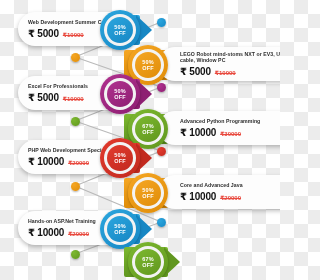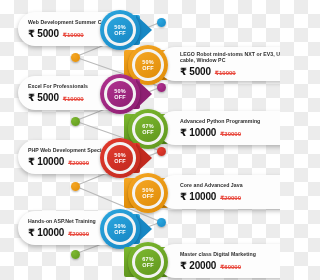--- a/index.html
+++ b/index.html
@@ -202,27 +202,20 @@
             <span>50%</span>
             <span>OFF</span>
           </div>
         </div>
       </div>
       <div class="row right" style="top: 238px;">
         <div class="chev">
           <div class="body" style="background: linear-gradient(rgb(124, 184, 47) 0%, rgb(97, 151, 31) 100%);"></div>
           <div class="tip" style="border-left: 16px solid rgb(97, 151, 31);"></div>
         </div>
-        <div class="card">
-          <div class="title">Master class Digital Marketing</div>
-          <div class="prices">
-            <span class="newp">₹ 20000</span>
-            <span class="oldp">₹60000</span>
-          </div>
-        </div>
         <div class="badge" style="background: linear-gradient(145deg, rgb(124, 184, 47) 0%, rgb(97, 151, 31) 100%);">
           <div class="ring"></div>
           <div class="core" style="background: linear-gradient(145deg, rgb(124, 184, 47) 0%, rgb(97, 151, 31) 100%);">
             <span>67%</span>
             <span>OFF</span>
           </div>
         </div>
       </div>
     </div>
 <div class="node" style="left: 156.5px; top: 17.5px; background: radial-gradient(circle at 32% 30%, rgb(43, 166, 222) 0%, rgb(23, 135, 196) 100%);"></div>

